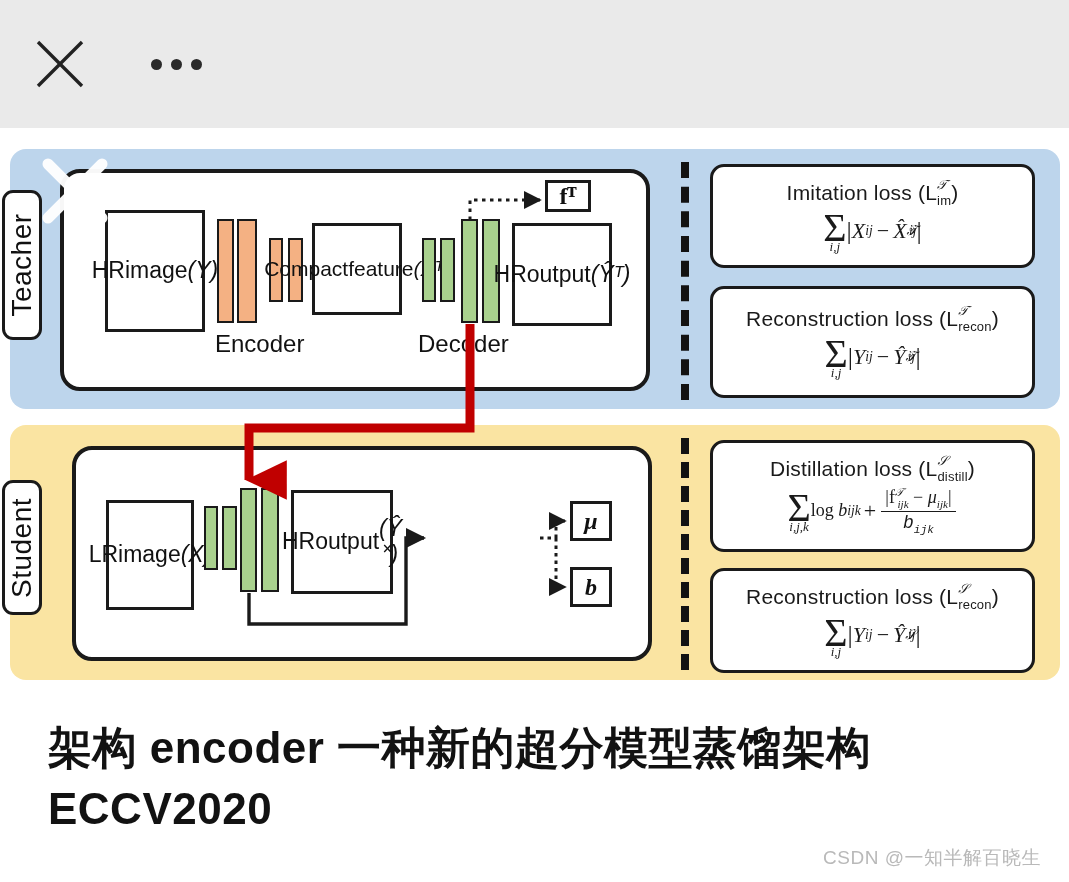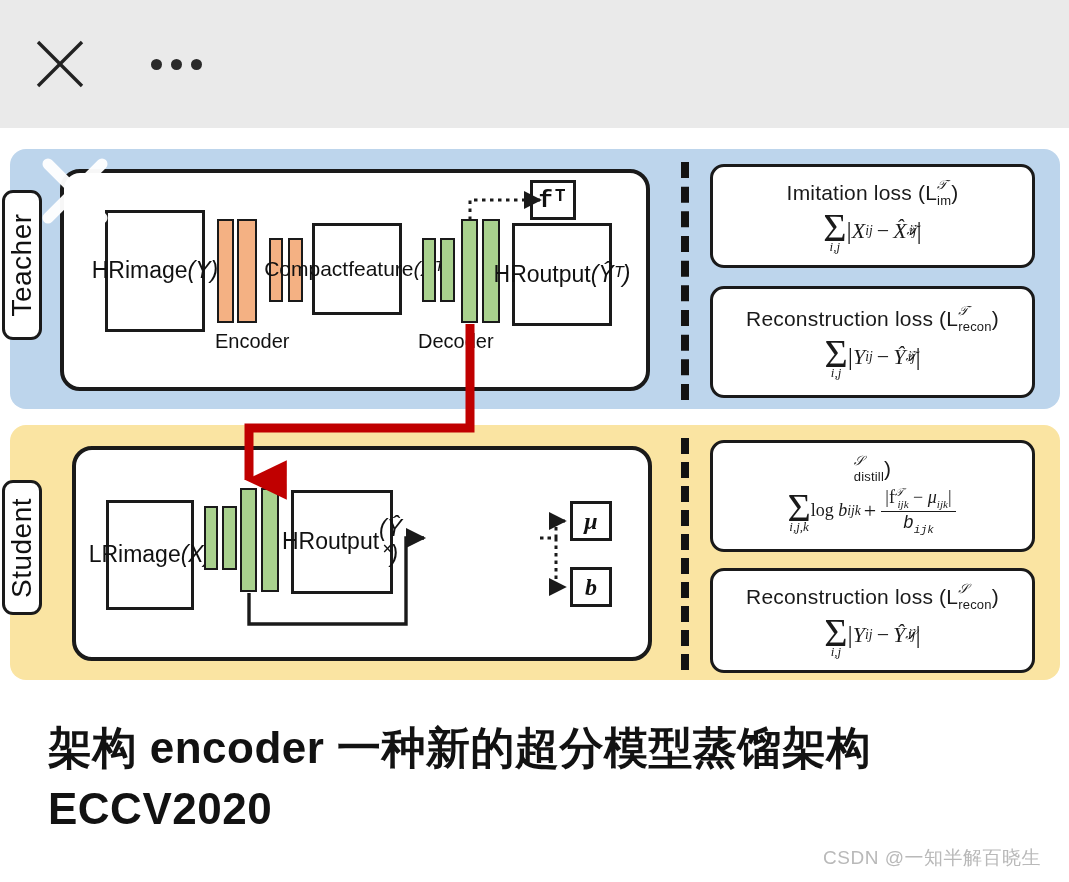--- a/index.html
+++ b/index.html
@@ -158,21 +158,21 @@
   .nodebox.round { border-radius: 13px; }
   .bar {
     position: absolute;
     border: 2.5px solid #1a1a1a;
   }
   .bar.orange { background: #f4b183; }
   .bar.green  { background: #a9d18e; }
 
   .grouplabel {
     position: absolute;
-    font-size: 20px; color: #111; white-space: nowrap; text-align: center;
+    font-size: 24px; color: #111; white-space: nowrap; text-align: center;
   }
 
   .smallbox {
     position: absolute;
     background: #fff; border: 3px solid #1a1a1a;
     display: flex; align-items: center; justify-content: center;
     font-family: "Liberation Serif", serif;
     font-weight: bold; font-size: 24px; color: #111;
   }
 
@@ -256,21 +256,21 @@
   <div class="bar green" style="left:461px;top:91px;width:17px;height:104px;"></div>
   <div class="bar green" style="left:482px;top:91px;width:18px;height:104px;"></div>
   <div class="grouplabel" style="left:418px;top:202px;">Decoder</div>
 
   <div class="nodebox" style="left:512px;top:95px;width:100px;height:103px;">
     <div>HR</div>
     <div>output</div>
     <div class="it">(Ŷᵀ)</div>
   </div>
 
-  <div class="smallbox" style="left:530px;top:52px;width:46px;height:40px;font-family:Liberation Mono, monospace;">
+  <div class="smallbox" style="left:545px;top:52px;width:46px;height:32px;">
     <span>fᵀ</span>
   </div>
 
   <div class="wm-x">
     <svg width="66" height="66" viewBox="0 0 66 66">
       <line x1="6" y1="6" x2="60" y2="60" stroke="#ffffff" stroke-width="11" stroke-linecap="round" opacity="0.97"></line>
       <line x1="60" y1="6" x2="6" y2="60" stroke="#ffffff" stroke-width="11" stroke-linecap="round" opacity="0.97"></line>
     </svg>
   </div>
 
@@ -342,21 +342,21 @@
     <span class="it">μ</span>
   </div>
   <div class="smallbox" style="left:570px;top:439px;width:42px;height:40px;">
     <span class="it">b</span>
   </div>
 
   <div class="divider div-student"></div>
 
   <div class="loss-card lc-s1">
     <div class="loss-title">
-      <span class="it" style="font-size:21px;position:relative;display:inline-block;">
+      <span>Distillation loss (L</span><span class="it" style="font-size:21px;position:relative;display:inline-block;">
         <sup class="sc" style="position:absolute;left:0;top:-4px;">𝒮</sup>
         <sub class="sc" style="font-style:normal;">distill</sub></span><span>)</span>
     </div>
     <div class="loss-eq">
       <span class="sigma">Σ<span class="sub">i,j,k</span></span>
       <span style="font-size:18px;">log&nbsp;</span>
         <span class="it" style="font-size:18px;">b</span>
         <sub class="sc">ijk</sub>
       <span style="margin:0 3px;">+</span>
       <span class="frac">

